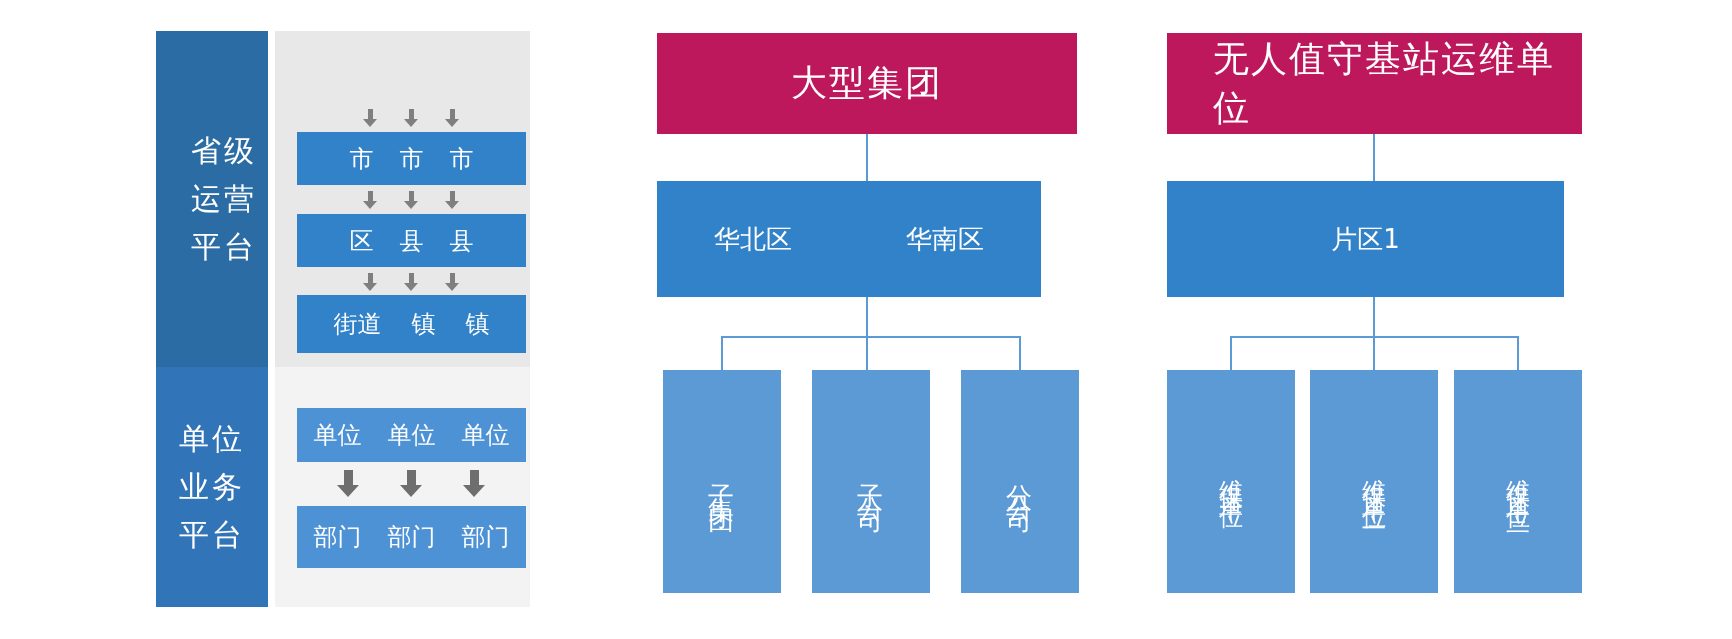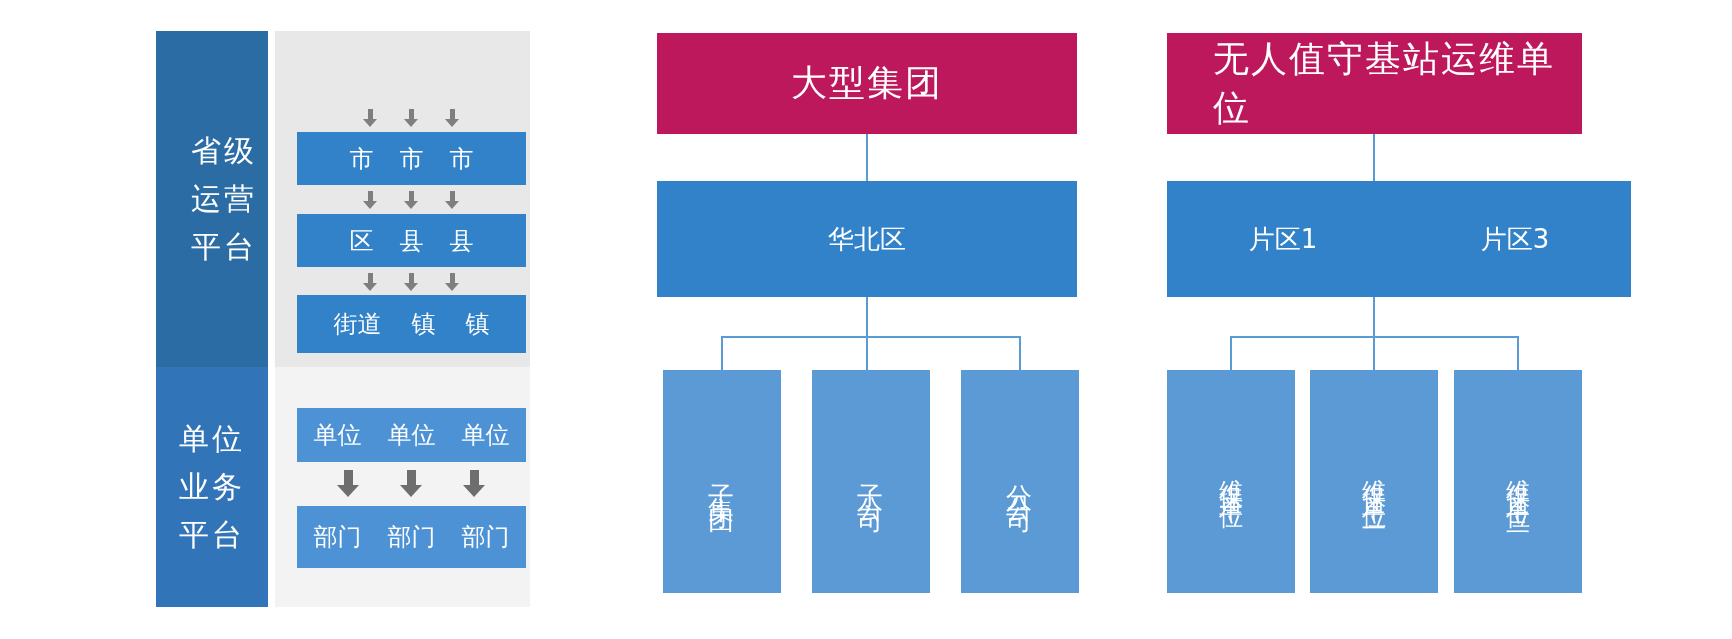--- a/index.html
+++ b/index.html
@@ -121,22 +121,23 @@
       <span>部门</span>
       <span>部门</span>
     </div>
   </div>
 
   <div class="abs rootbox center" style="left:657px;top:33px;width:420px;height:101px;">
     <span>大型集团</span>
   </div>
   <div class="abs cline" style="left:866px;top:134px;width:2px;height:47px;"></div>
 
-  <div class="abs regionbox" style="left:657px;top:181px;width:420px;height:116px;">
+  <div class="abs regionbox" style="left:657px;top:181px;width:384px;height:116px;">
     <span>华北区</span>
+    <span>华南区</span>
   </div>
 
   <div class="abs cline" style="left:866px;top:297px;width:2px;height:40px;"></div>
   <div class="abs cline" style="left:721px;top:336px;width:300px;height:2px;"></div>
   <div class="abs cline" style="left:721px;top:336px;width:2px;height:34px;"></div>
   <div class="abs cline" style="left:866px;top:336px;width:2px;height:34px;"></div>
   <div class="abs cline" style="left:1019px;top:336px;width:2px;height:34px;"></div>
 
   <div class="abs childbox center" style="left:663px;width:118px;">
     <span class="vtext">子集团</span>
@@ -146,23 +147,22 @@
   </div>
   <div class="abs childbox center" style="left:961px;width:118px;">
     <span class="vtext">分公司</span>
   </div>
 
   <div class="abs rootbox center" style="left:1167px;top:33px;width:415px;height:101px;padding-left:46px;">
     <span>无人值守基站运维单位</span>
   </div>
   <div class="abs cline" style="left:1373px;top:134px;width:2px;height:47px;"></div>
 
-  <div class="abs regionbox" style="left:1167px;top:181px;width:464px;height:116px;">
+  <div class="abs regionbox" style="left:1167px;top:181px;width:397px;height:116px;">
     <span>片区1</span>
-    <span>片区3</span>
   </div>
 
   <div class="abs cline" style="left:1373px;top:297px;width:2px;height:40px;"></div>
   <div class="abs cline" style="left:1230px;top:336px;width:289px;height:2px;"></div>
   <div class="abs cline" style="left:1230px;top:336px;width:2px;height:34px;"></div>
   <div class="abs cline" style="left:1373px;top:336px;width:2px;height:34px;"></div>
   <div class="abs cline" style="left:1517px;top:336px;width:2px;height:34px;"></div>
 
   <div class="abs childbox center" style="left:1167px;width:128px;">
     <span class="vtext small">维保单位一</span>

